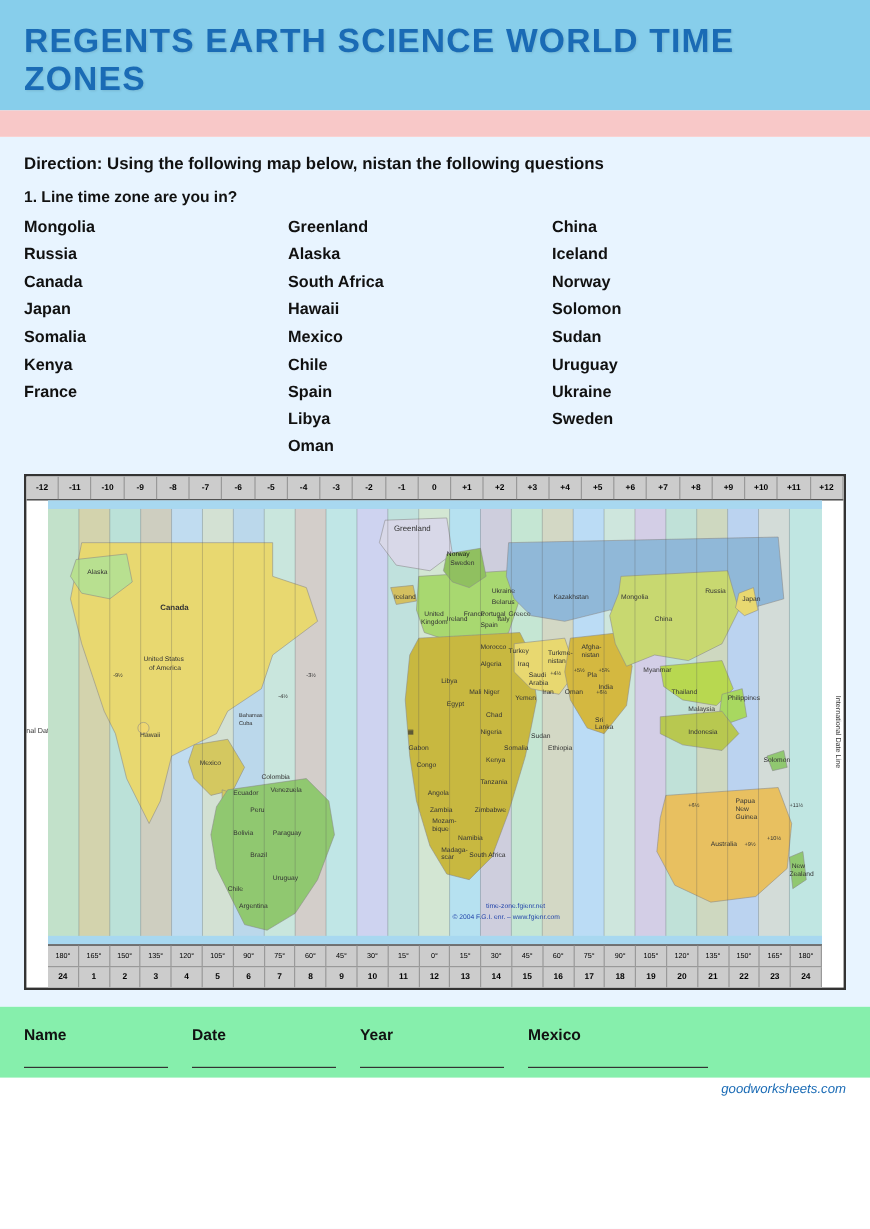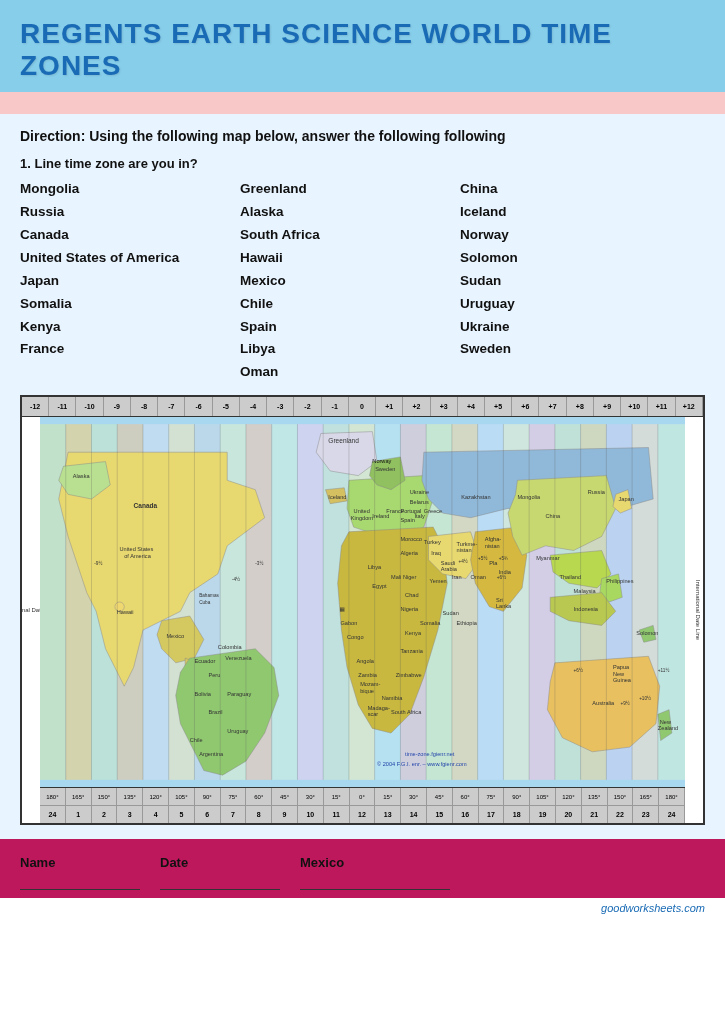--- a/index.html
+++ b/index.html
@@ -149,21 +149,21 @@
       transform: translateY(-50%);
       font-size: 6px;
       color: #333;
       white-space: nowrap;
       writing-mode: vertical-rl;
       text-orientation: mixed;
     }
 
     
     .footer-form {
-      background: #be185d;
+      background: #86efac;
       padding: 16px 20px 8px 20px;
       display: flex;
       gap: 0;
       align-items: center;
     }
     .form-field {
       display: flex;
       flex-direction: column;
       gap: 2px;
       margin-right: 20px;
@@ -199,35 +199,34 @@
 </head>
 <body>
 
 <div class="header">
   <div class="header-title">Regents Earth Science World Time Zones</div>
 </div>
 <div class="cloud-strip"></div>
 
 <div class="content">
 
-  <div class="direction">Direction: Using the following map below, answer the following following</div>
+  <div class="direction">Direction: Using the following map below, nistan the following questions</div>
 
   <div class="question">
     <span>1.</span>
     <span>Line time zone are you in?</span>
   </div>
 
 
   <div class="countries-section">
     <div class="countries-grid">
       <div class="country-col" id="col1">
           <div class="country-item">Mongolia</div>
           <div class="country-item">Russia</div>
           <div class="country-item">Canada</div>
-          <div class="country-item">United States of America</div>
           <div class="country-item">Japan</div>
           <div class="country-item">Somalia</div>
           <div class="country-item">Kenya</div>
           <div class="country-item">France</div>
         </div>
       <div class="country-col" id="col2">
           <div class="country-item">Greenland</div>
           <div class="country-item">Alaska</div>
           <div class="country-item">South Africa</div>
           <div class="country-item">Hawaii</div>
@@ -564,18 +563,22 @@
 <div class="footer-form">
   <div class="form-field">
     <span class="form-label">Name</span>
     <div class="form-line"></div>
   </div>
   <div class="form-field">
     <span class="form-label">Date</span>
     <div class="form-line"></div>
   </div>
   <div class="form-field">
+    <span class="form-label">Year</span>
+    <div class="form-line"></div>
+  </div>
+  <div class="form-field">
     <span class="form-label">Mexico</span>
     <div class="form-line" style="width:150px;"></div>
   </div>
 </div>
 
 <div class="watermark">goodworksheets.com</div>
 
 </body></html>

